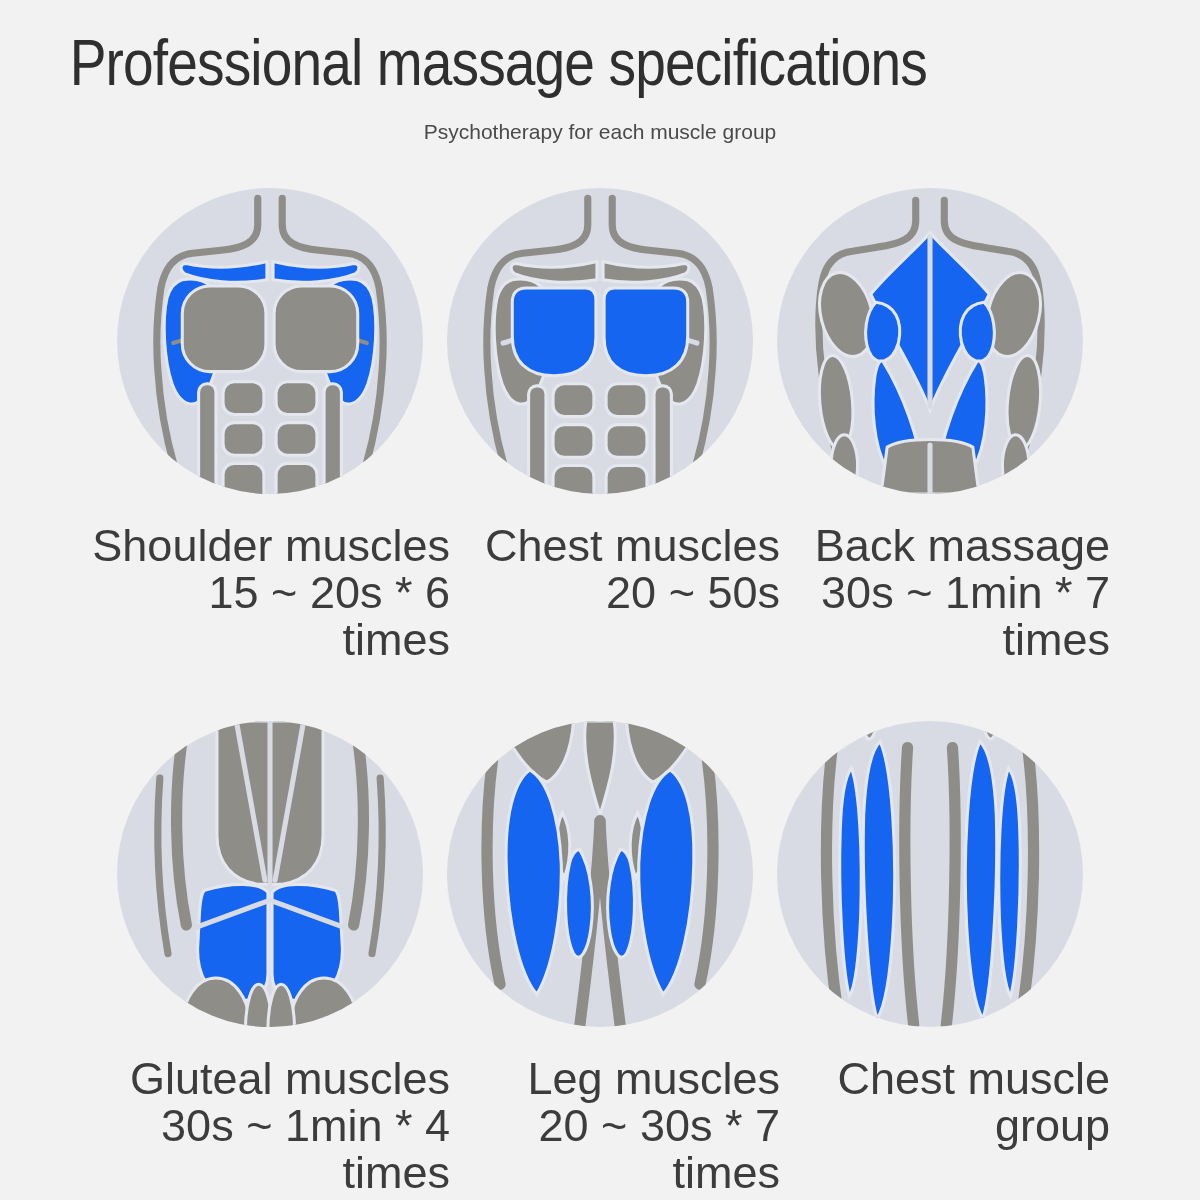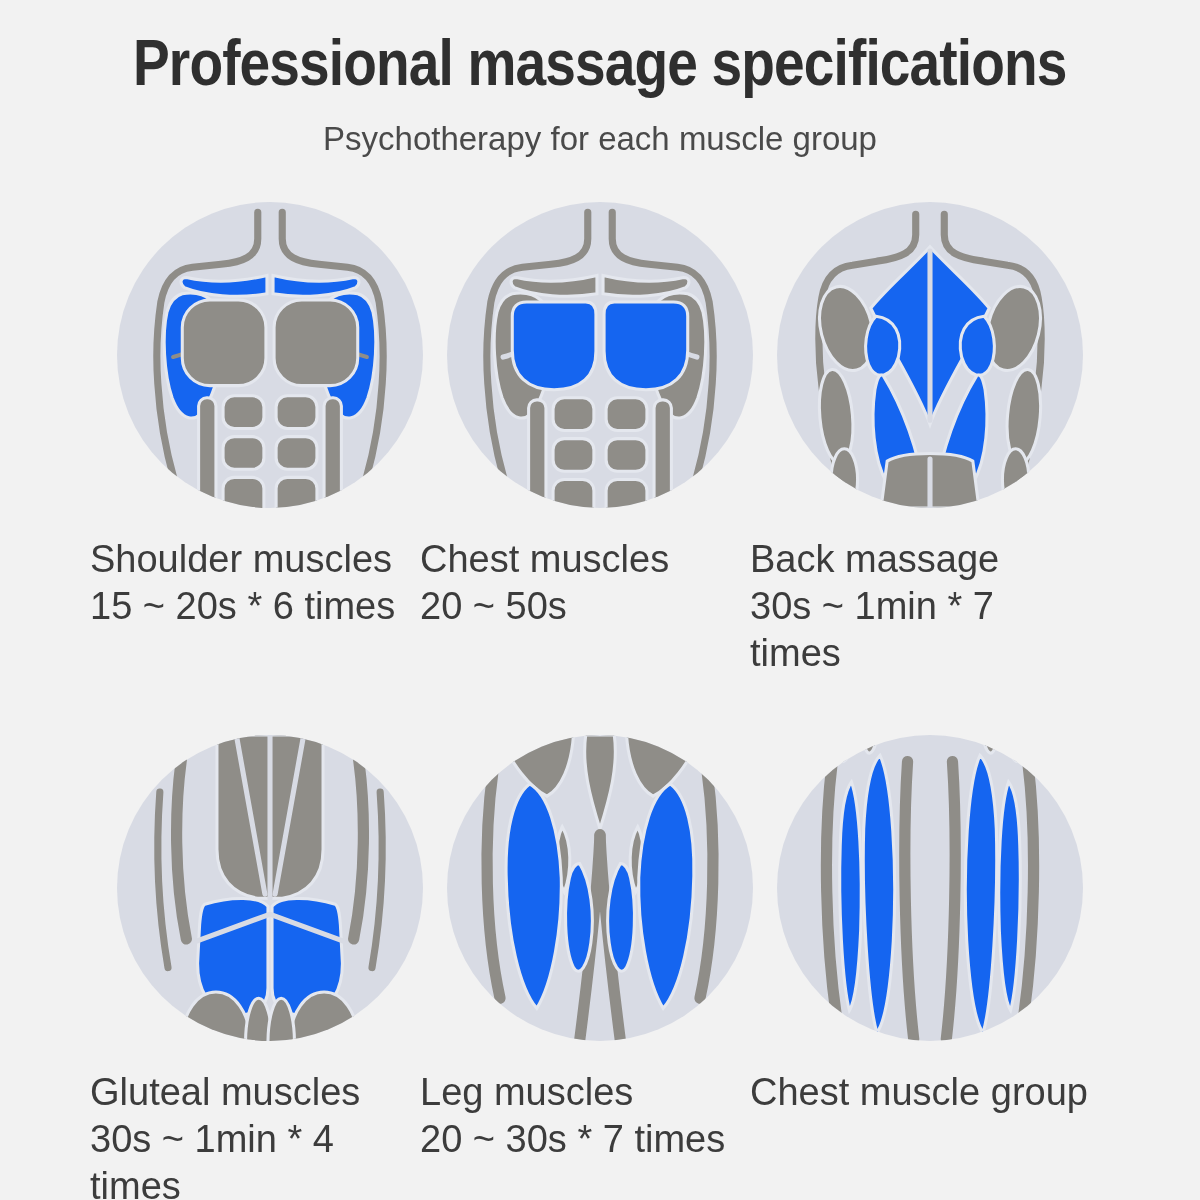--- a/index.html
+++ b/index.html
@@ -13,39 +13,39 @@
     --body-text:#3c3c3c;
   }
   *{box-sizing:border-box}
   html,body{margin:0;padding:0}
   body{
     width:1200px;height:1200px;overflow:hidden;
     background:var(--page-background);
     font-family:"Liberation Sans", sans-serif;
   }
   h1{
-    margin:26px 0 0;text-align:center;
-    font-size:64px;font-weight:700;letter-spacing:-1px;
+    margin:26px 0 0;
+    font-size:64px;font-weight:400;letter-spacing:-1px;
     color:var(--title-text);white-space:nowrap;
   }
   .condense{display:inline-block;transform:scaleX(0.86);transform-origin:center}
   .subtitle{
     margin:20px 0 0;text-align:center;
-    font-size:33px;color:var(--subtitle-text);
+    font-size:21px;color:var(--subtitle-text);
   }
   .grid{
     margin-top:44px;
     display:grid;grid-template-columns:repeat(3,330px);
     row-gap:58px;justify-content:center;
   }
   figure.card{margin:0;display:flex;flex-direction:column;align-items:center}
   svg.fig{width:306px;height:306px;display:block}
   .caption{
-    margin-top:28px;width:360px;text-align:left;
-    font-size:38px;line-height:47px;color:var(--body-text);
+    margin-top:28px;width:360px;text-align:right;
+    font-size:45px;line-height:47px;color:var(--body-text);
   }
   .mspec:empty{display:none}
 
   
   .disc{fill:var(--circle-background)}
   .gry{fill:var(--muscle-gray);stroke:var(--shape-outline);stroke-width:3}
   .blu{fill:var(--highlight-blue);stroke:var(--shape-outline);stroke-width:3}
   .ol{fill:none;stroke:var(--muscle-gray);stroke-width:7;stroke-linecap:round}
   .thick{stroke-width:11}
   .sep{fill:none;stroke:var(--circle-background);stroke-width:5;stroke-linecap:round}

